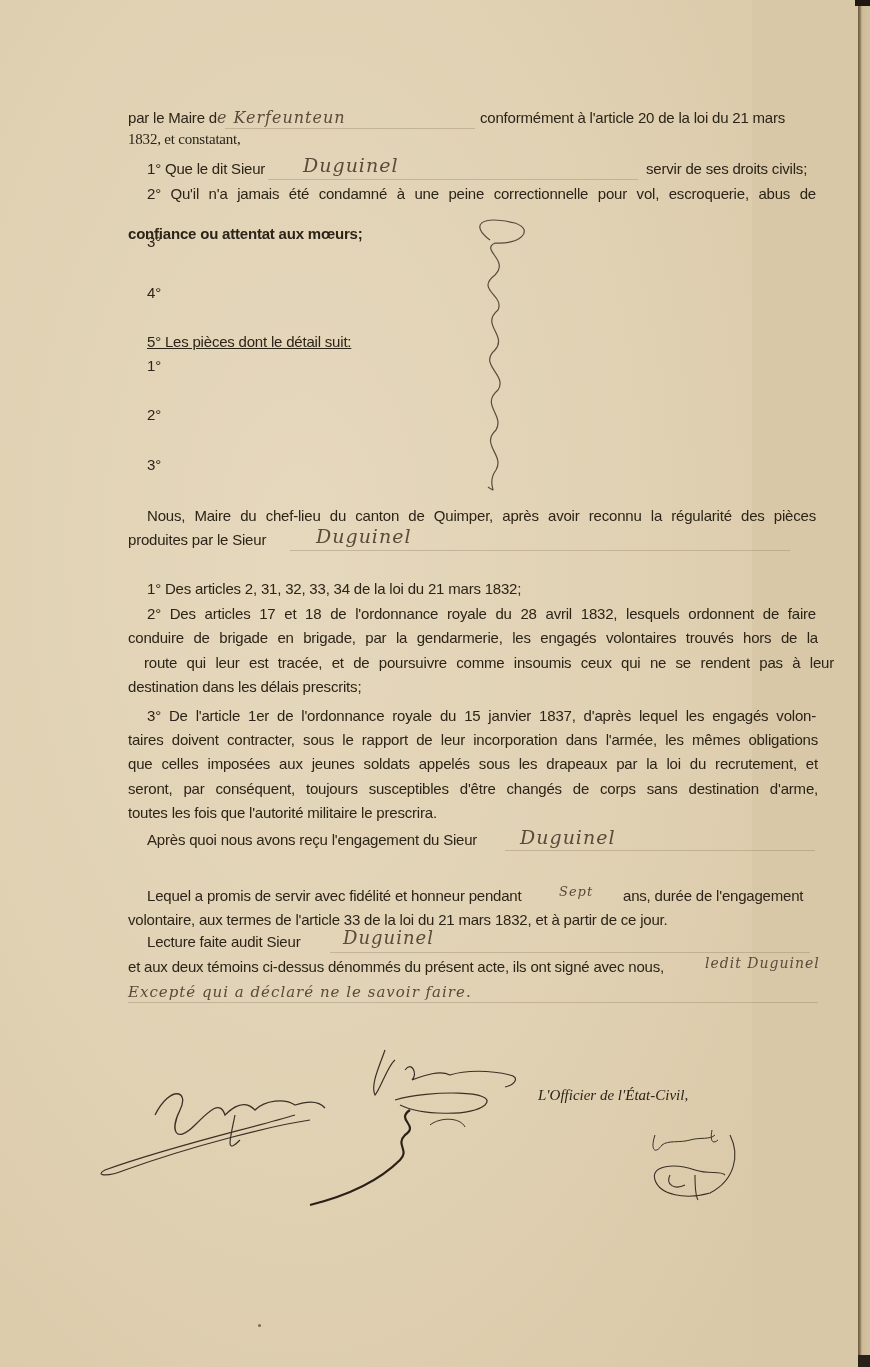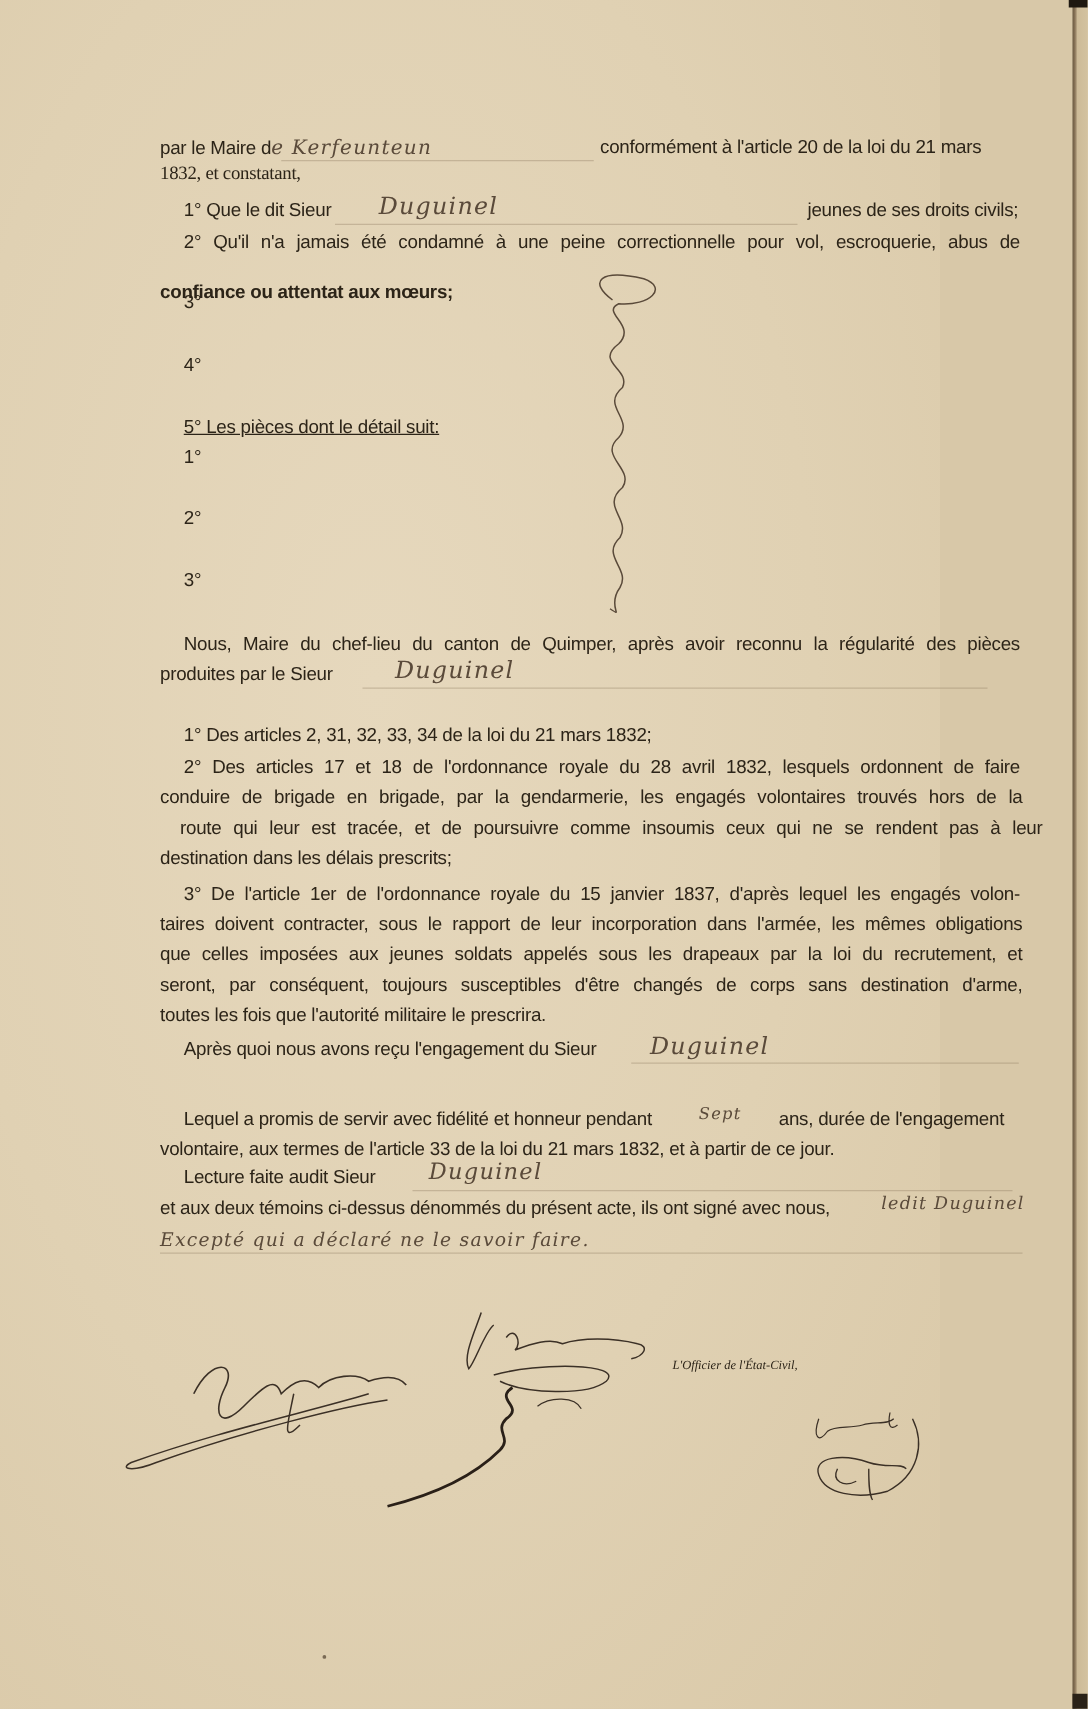--- a/index.html
+++ b/index.html
@@ -27,39 +27,39 @@
       transform-origin: left center;
     }
     .just { text-align: justify; text-align-last: justify; }
     .ind { padding-left: 19px; }
     .hw {
       font-family: "DejaVu Serif", serif; font-style: italic;
       color: #5a4a3a; font-size: 17px; letter-spacing: 1px;
     }
     .abs { position: absolute; }
     .rule { position:absolute; height:0; border-top: 1px solid rgba(140,120,95,0.35); }
-    .officer { font-style: italic; font-family: "Liberation Serif", serif; font-size: 10px; color:#2c2418; }
+    .officer { font-style: italic; font-family: "Liberation Serif", serif; font-size: 15px; color:#2c2418; }
   </style>
 </head>
 <body>
 
 <div class="page">
 
   <div class="line" style="top:108px;">
     <span>par le Maire d</span><span class="hw" style="font-size:16px;">e Kerfeunteun</span>
     <span class="abs" style="left:352px; top:0;">conformément à l'article 20 de la loi du 21 mars</span>
   </div>
   <div class="rule" style="left:225px; top:128px; width:250px;"></div>
 
   <div class="line" style="top:129px;font-family:Liberation Serif, serif;">1832, et constatant,</div>
 
   <div class="line ind" style="top:159px;">
     <span>1° Que le dit Sieur</span>
     <span class="hw abs" style="left:175px; top:-4px; font-size:19px;">Duguinel</span>
-    <span class="abs" style="left:518px; top:0;">jeunes de ses droits civils;</span>
+    <span class="abs" style="left:518px; top:0;">servir de ses droits civils;</span>
   </div>
   <div class="rule" style="left:268px; top:179px; width:370px;"></div>
 
   <div class="line ind just" style="top:184px; width:669px;">2° Qu'il n'a jamais été condamné à une peine correctionnelle pour vol, escroquerie, abus de</div>
   <div class="line" style="top:224px;font-weight:bold;">confiance ou attentat aux mœurs;</div>
 
   <div class="line ind" style="top:232px;">3°</div>
   <div class="line ind" style="top:283px;">4°</div>
   <div class="line ind" style="top:332px;text-decoration:underline;">5° Les pièces dont le détail suit:</div>
   <div class="line ind" style="top:356px;">1°</div>

